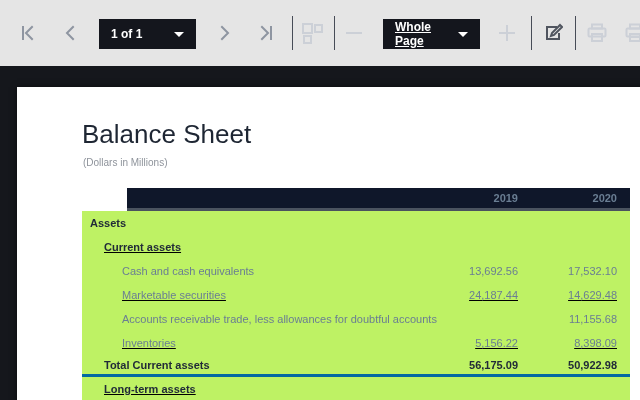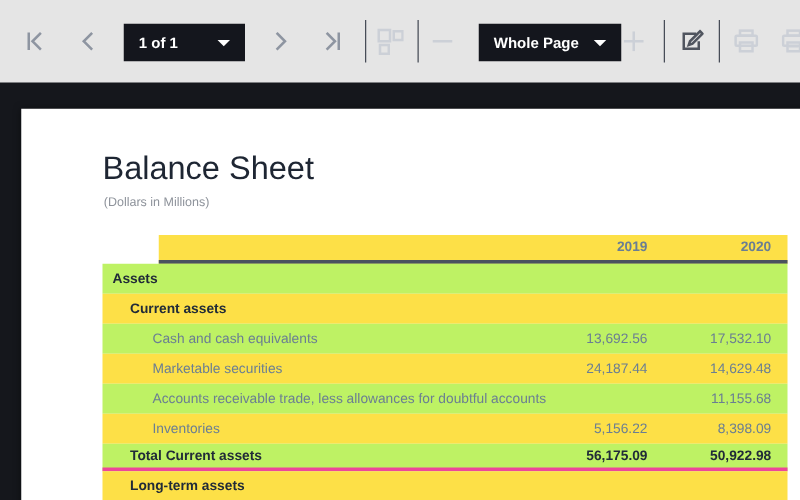--- a/index.html
+++ b/index.html
@@ -42,21 +42,21 @@
   
   .b-first { left:14px;  width:28px; }
   .b-prev  { left:56px;  width:28px; }
   .sel-page{ left:99px;  width:97px; }
   .b-next  { left:211px; width:28px; }
   .b-last  { left:252px; width:28px; }
   .sep1    { left:292px; }
   .b-layout{ left:297px; width:30px; }
   .sep2    { left:334px; }
   .b-zout  { left:340px; width:28px; }
-  .sel-zoom{ left:383px; width:114px; }
+  .sel-zoom{ left:383px; width:97px;text-decoration:underline; }
   .b-zin   { left:493px; width:28px; }
   .sep3    { left:531px; }
   .b-edit  { left:538px; width:30px; }
   .sep4    { left:575px; }
   .b-print { left:582px; width:30px; }
   .b-export{ left:620px; width:30px; }
 
   
   .page {
     position:absolute; left:17px; top:87px; width:660px; height:330px;
@@ -67,28 +67,28 @@
     position:absolute; left:65px; top:32px;
     font-size:26px; color:#1e2633; letter-spacing:0;
   }
   .doc-subtitle {
     position:absolute; left:66px; top:70px;
     font-size:10px; color:#8e939b;
   }
 
   .table { position:absolute; left:65px; top:101px; width:548px; font-size:11px; }
   .thead {
-    height:23px; background:#fde047;
+    height:23px; background:#0f172a;
     display:flex; align-items:center;
     border-bottom:3px solid #4a535f;
     color:#5d7183; font-weight:bold;margin-left:45px;
   }
   .trow { height:24px; display:flex; align-items:center; background:#bef264; }
-  .trow.stripe { background:#fde047; }
-  .trow.total  { border-bottom:3px solid #ec4899; height:22px; }
+  .trow.stripe { background:#bef264;text-decoration:underline; }
+  .trow.total  { border-bottom:3px solid #0369a1; height:22px; }
   .lbl { flex:1; color:#6a7e93; white-space:nowrap; overflow:hidden; }
   .bold .lbl { color:#212b38; font-weight:bold; }
   .num { width:90px; text-align:right; color:#6a7e93; }
   .num2 { width:99px; }
   .bold .num { color:#212b38; font-weight:bold; }
   .sp-right { width:13px; }
   .ind0 { padding-left:8px; }
   .ind1 { padding-left:22px; }
   .ind2 { padding-left:40px; }
 </style>

